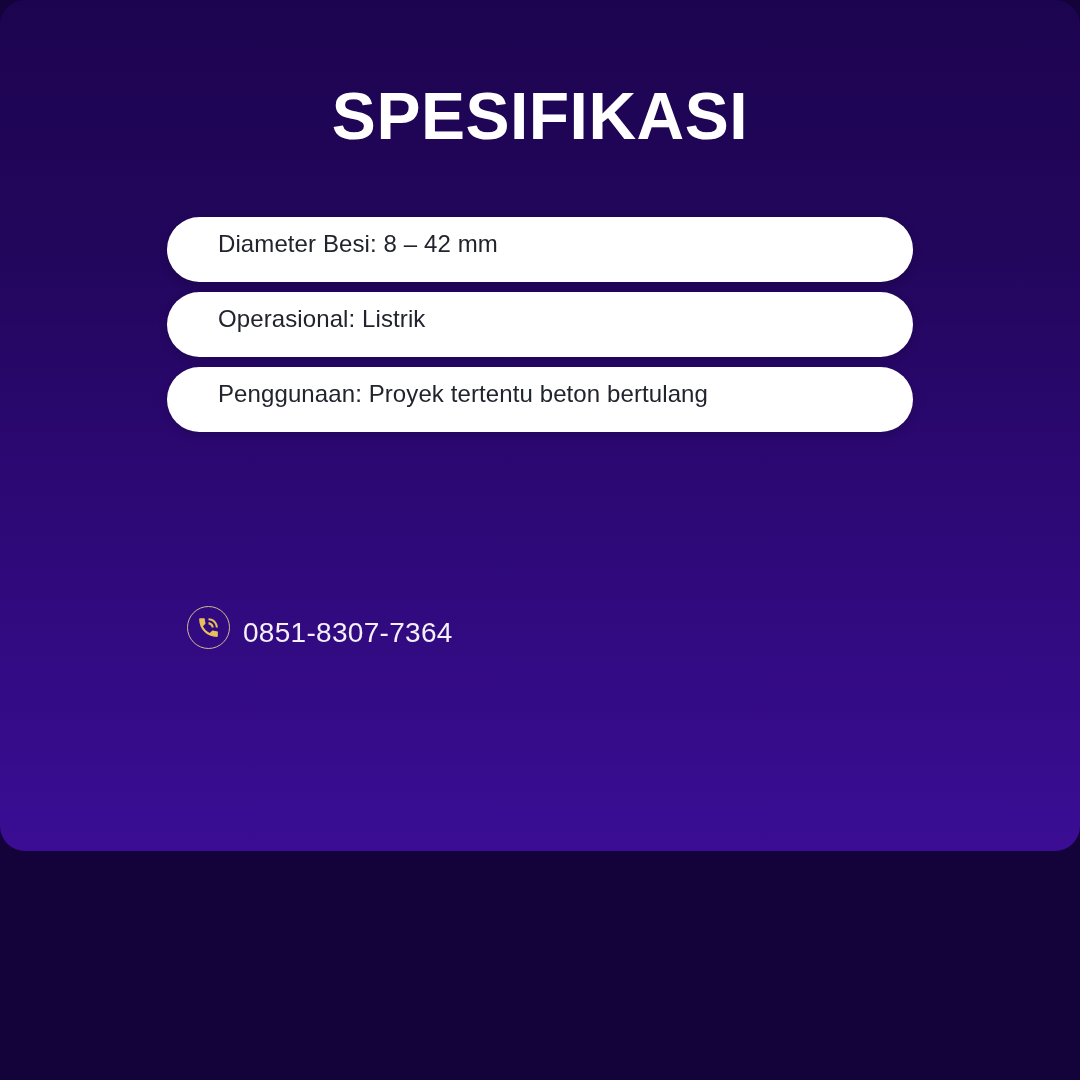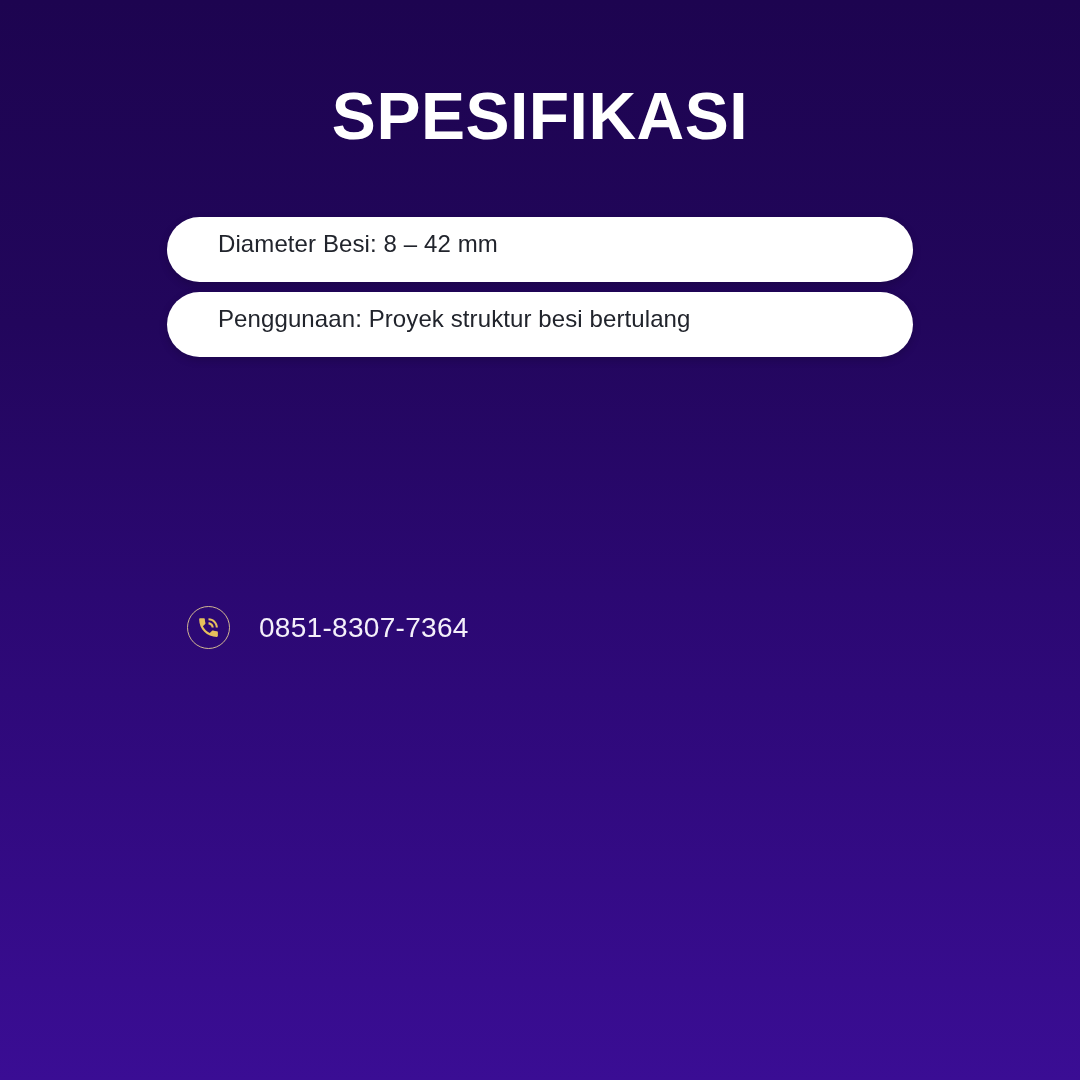--- a/index.html
+++ b/index.html
@@ -4,23 +4,24 @@
 <style>
   html, body {
     margin: 0;
     padding: 0;
     background: #14033a;
     font-family: "Liberation Sans", sans-serif;
   }
   .canvas {
     position: relative;
     width: 1080px;
-    height: 1080px;
+    height: 851px;
     overflow: hidden;
     background: linear-gradient(180deg, #1d0450 0%, #22065c 30%, #2b0872 55%, #3a0d94 100%);
+    border-radius: 25px;
   }
   .title {
     position: absolute;
     top: 82px;
     left: 0;
     right: 0;
     margin: 0;
     text-align: center;
     font-size: 66px;
     font-weight: 800;
@@ -56,22 +57,21 @@
   }
   .footer {
     position: absolute;
     top: 606px;
     left: 187px;
     display: flex;
     align-items: center;
   }
   .contact {
     display: flex;
-    align-items: center;
-    gap: 16px;
+    align-items: flex-end;
   }
   .contact-text {
     font-size: 28px;
     color: #f4f0fa;
     letter-spacing: 0.3px;
     white-space: nowrap;
   }
   .phone-badge {
     width: 43px;
     height: 43px;
@@ -102,21 +102,24 @@
 
 <div class="canvas">
 
   <h1 class="title">SPESIFIKASI</h1>
 
   <div class="cards">
     <div class="card">
       <span class="card-text">Diameter Besi: 8 – 42 mm</span>
     </div>
     <div class="card">
-      <span class="card-text">Penggunaan: Proyek struktur besi bertulang</span>
+      <span class="card-text">Operasional: Listrik</span>
+    </div>
+    <div class="card">
+      <span class="card-text">Penggunaan: Proyek tertentu beton bertulang</span>
     </div>
   </div>
 
   <div class="footer">
 
     <div class="contact">
       <span class="phone-badge">
         <svg viewBox="0 0 24 24" width="25" height="25" aria-hidden="true">
           <path fill="#e6c05c" d="M6.62 10.79c1.44 2.83 3.76 5.15 6.59 6.59l2.2-2.2c.27-.27.67-.36 1.02-.24 1.12.37 2.33.57 3.57.57.55 0 1 .45 1 1V20c0 .55-.45 1-1 1-9.39 0-17-7.61-17-17 0-.55.45-1 1-1h3.5c.55 0 1 .45 1 1 0 1.25.2 2.45.57 3.57.11.35.03.74-.25 1.02l-2.2 2.2z"></path>
           <path fill="#e6c05c" d="M19 12h2c0-4.97-4.03-9-9-9v2c3.87 0 7 3.13 7 7z"></path>

